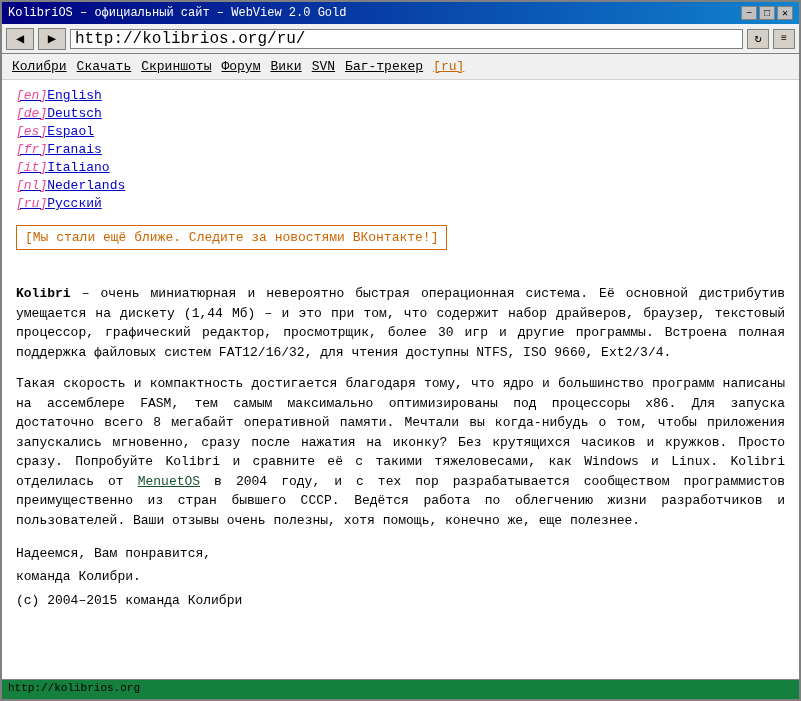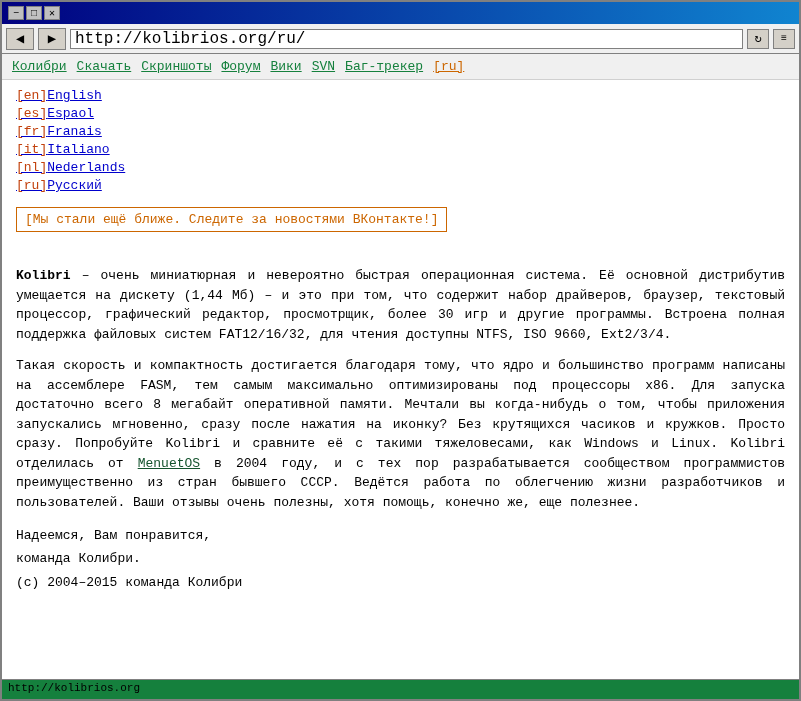--- a/index.html
+++ b/index.html
@@ -118,21 +118,21 @@
       background: #f0f0f0;
       border-bottom: 1px solid #d0d0d0;
       padding: 5px 10px;
       display: flex;
       gap: 10px;
       flex-wrap: wrap;
       flex-shrink: 0;
     }
 
     .nav-link {
-      color: #15803d;
+      color: #000000;
       text-decoration: underline;
       cursor: pointer;
       font-size: 13px;
     }
 
     .nav-link.active {
       color: #cc6600;
     }
 
     
@@ -153,21 +153,22 @@
       margin-bottom: 3px;
     }
 
     .lang-link {
       color: #0000cc;
       text-decoration: underline;
       cursor: pointer;
     }
 
     .lang-bracket {
-      color: #c2410c;
+      color: #ec4899;
+      font-style: italic;
     }
 
     
     .alert-box {
       border: 1px solid #cc6600;
       color: #cc6600;
       padding: 4px 8px;
       margin-bottom: 10px;
       display: inline-block;
       font-size: 13px;
@@ -212,20 +213,21 @@
       height: 20px;
       flex-shrink: 0;
     }
   </style>
 </head>
 <body>
 
 <div class="window">
 
   <div class="title-bar">
+    <span class="title-bar-title">KolibriOS – официальный сайт – WebView 2.0 Gold</span>
     <div class="title-bar-buttons">
       <div class="title-btn">−</div>
       <div class="title-btn">□</div>
       <div class="title-btn">✕</div>
     </div>
   </div>
 
   <div class="toolbar">
     <div class="nav-btn">
       <span>◀</span>
@@ -257,20 +259,25 @@
 
     
     <ul class="lang-list">
       <li>
         <a class="lang-link">
           <span class="lang-bracket">[en]</span><span>English</span>
         </a>
       </li>
       <li>
         <a class="lang-link">
+          <span class="lang-bracket">[de]</span><span>Deutsch</span>
+        </a>
+      </li>
+      <li>
+        <a class="lang-link">
           <span class="lang-bracket">[es]</span><span>Espaol</span>
         </a>
       </li>
       <li>
         <a class="lang-link">
           <span class="lang-bracket">[fr]</span><span>Franais</span>
         </a>
       </li>
       <li>
         <a class="lang-link">

